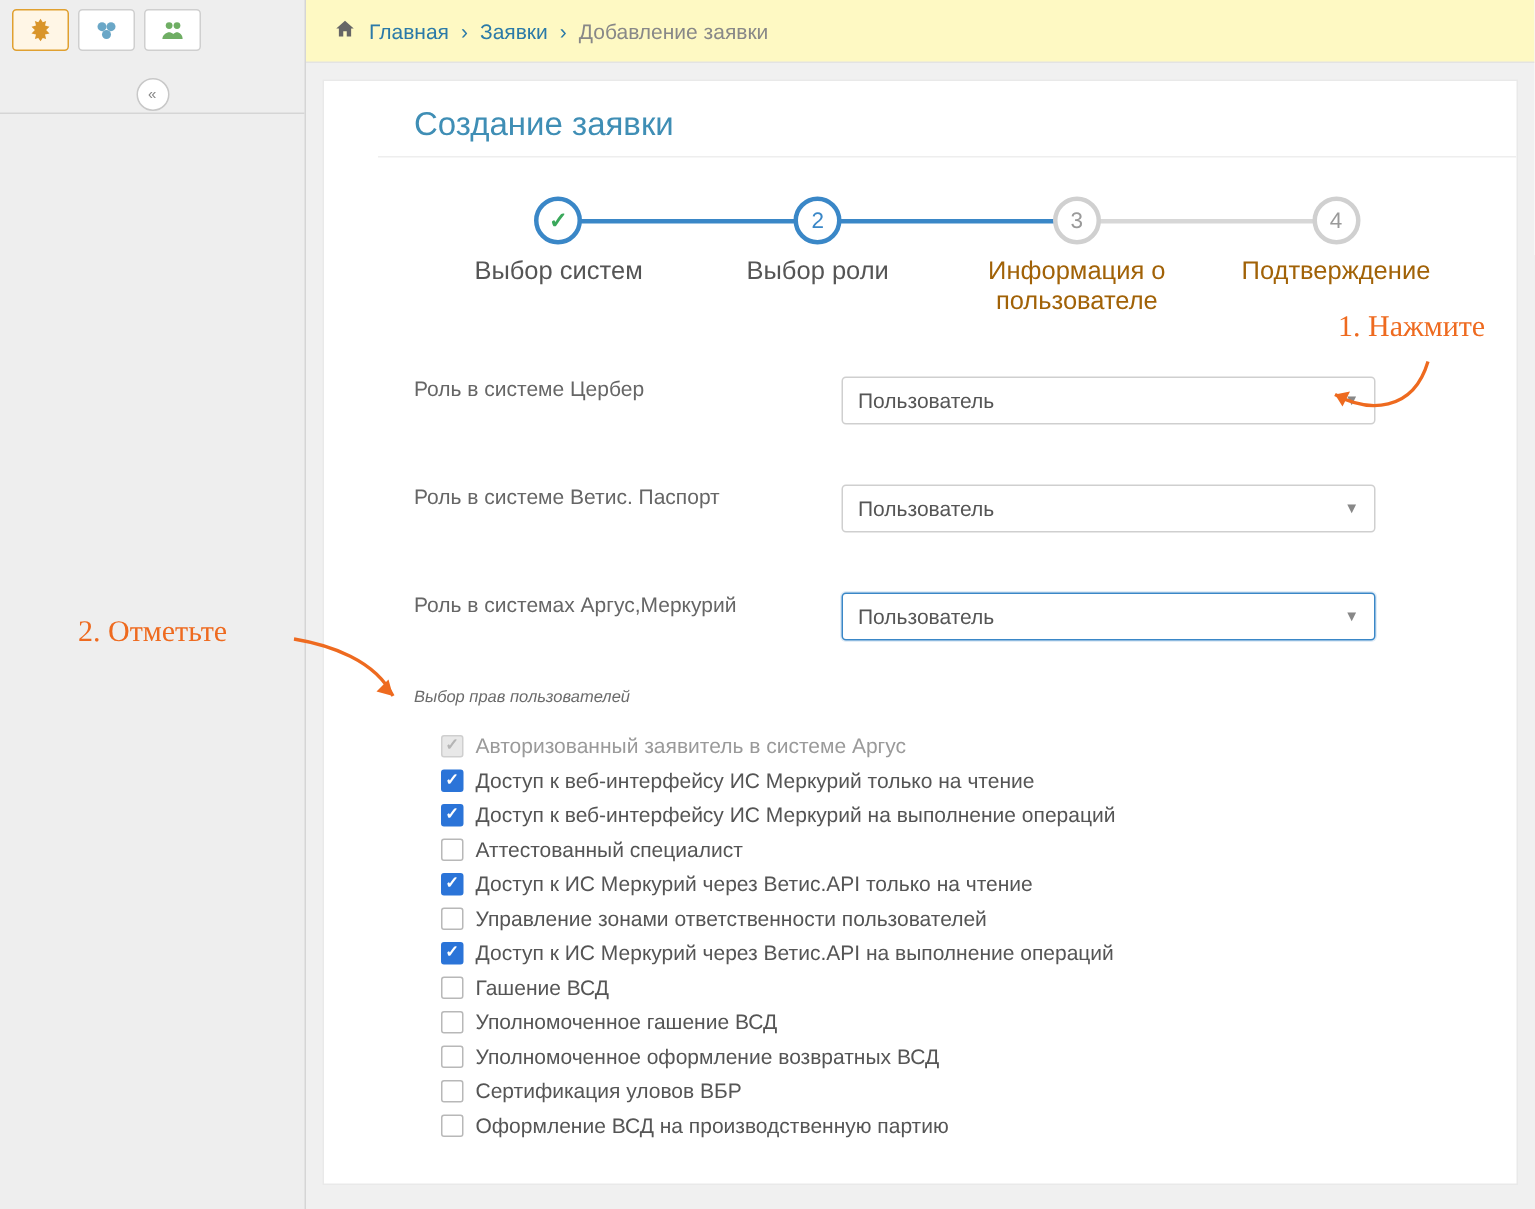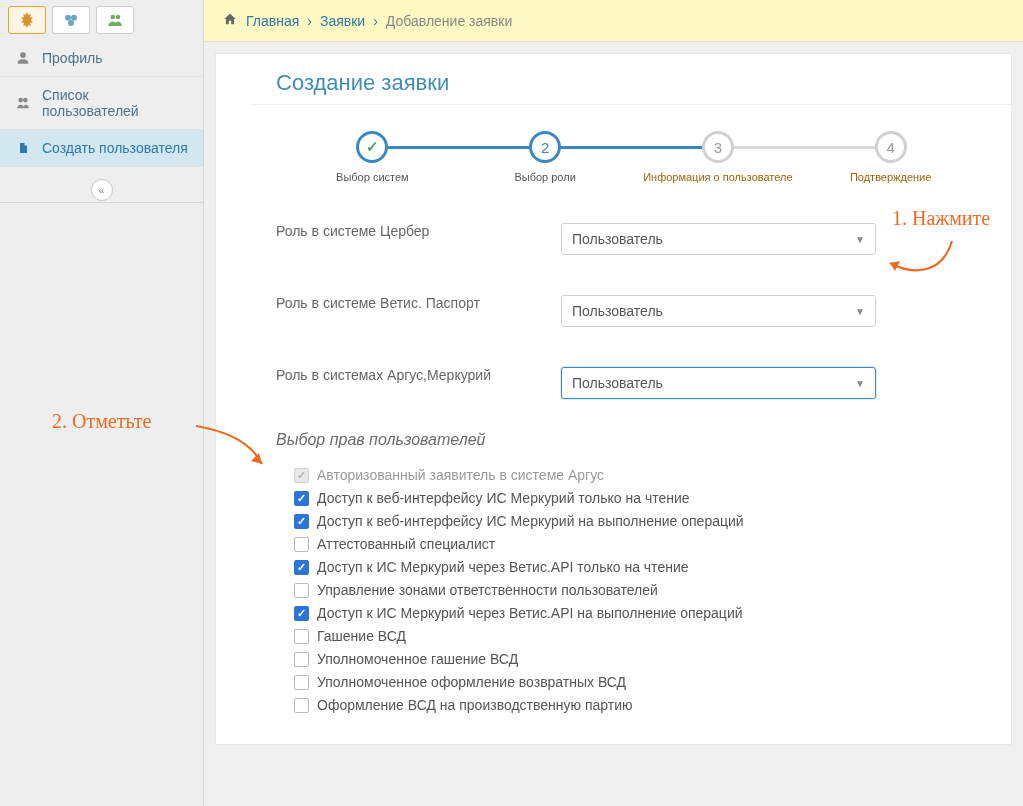--- a/index.html
+++ b/index.html
@@ -70,36 +70,36 @@
   .connector { position: absolute; top: 15px; height: 3px; background: #d7d7d7; z-index: 0; }
   .connector.blue { background: #3a87c7; }
 
   .step-circle {
     position: relative; z-index: 1; width: 32px; height: 32px; margin: 0 auto 8px;
     border-radius: 50%; background: #fff; border: 3px solid #d0d0d0; color: #9a9a9a;
     display: flex; align-items: center; justify-content: center; font-size: 15px;
   }
   .step.done .step-circle { border-color: #3a87c7; color: #3aa85b; font-weight: bold; }
   .step.current .step-circle { border-color: #3a87c7; color: #3a87c7; }
-  .step-lbl { font-size: 11px; color: #777; }
+  .step-lbl { font-size: 17px; color: #777; }
   .step.inactive .step-lbl { color: #a16207; }
   .step.done .step-lbl, .step.current .step-lbl { color: #555; }
 
   
   .form-row { display: flex; align-items: flex-start; margin-bottom: 16px; margin-top: 40px; }
   .form-row > label { width: 285px; color: #666; font-size: 14px; }
   .select {
-    width: 315px; height: 32px; border: 1px solid #cfcfcf; border-radius: 3px;
+    width: 356px; height: 32px; border: 1px solid #cfcfcf; border-radius: 3px;
     background: #fff; display: flex; align-items: center; justify-content: space-between;
     padding: 0 10px; color: #555; font-size: 14px; cursor: pointer;
   }
   .select.highlight { border-color: #3a87c7; box-shadow: 0 0 0 1px rgba(58,135,199,.15); }
   .select .caret { color: #888; font-size: 10px; }
 
-  .section-title { font-style: italic; color: #6b6b6b; margin: 32px 0 18px; font-size: 16px; }
+  .section-title { font-style: italic; color: #6b6b6b; margin: 32px 0 18px; font-size: 11px; }
 
   .perm { display: flex; align-items: center; gap: 8px; margin: 7px 0 7px 18px; font-size: 14px; color: #555; }
   .cb {
     width: 15px; height: 15px; border: 1px solid #b8b8b8; border-radius: 2px; background: #fff;
     display: inline-flex; align-items: center; justify-content: center; flex: 0 0 15px;
   }
   .cb.checked { background: #2b74d8; border-color: #2b74d8; }
   .cb.checked::after { content: "✓"; color: #fff; font-size: 11px; line-height: 1; font-weight: bold; }
   .cb.disabled { background: #e8e8e8; border-color: #cfcfcf; }
   .cb.disabled::after { content: "✓"; color: #b5b5b5; font-size: 11px; line-height: 1; font-weight: bold; }
@@ -136,46 +136,20 @@
             <g fill="#6fae64">
               <circle cx="9" cy="8" r="3"></circle>
               <circle cx="16" cy="8" r="3"></circle>
               <path d="M3 20c0-4 4-6 6-6s6 2 6 6z"></path>
               <path d="M11 20c0-4 3-6 5-6s5 2 5 6z"></path>
             </g>
           </svg>
       </div>
     </div>
 
-    <ul class="menu">
-      <li class="menu-item">
-        <span class="mi-icon">
-          <svg width="14" height="14" viewBox="0 0 24 24">
-              <path fill="currentColor" d="M12 12a5 5 0 100-10 5 5 0 000 10zm0 2c-5 0-9 2.5-9 6v2h18v-2c0-3.5-4-6-9-6z"></path>
-            </svg>
-        </span>
-        <span>Профиль</span>
-      </li>
-      <li class="menu-item">
-        <span class="mi-icon">
-          <svg width="16" height="14" viewBox="0 0 24 24">
-              <path fill="currentColor" d="M8 11a4 4 0 100-8 4 4 0 000 8zm8 0a4 4 0 100-8 4 4 0 000 8zM2 21c0-3.3 2.7-6 6-6s6 2.7 6 6H2zm12 0c0-1.3-.3-2.5-.9-3.6C14.3 16 15.6 15 17 15c3 0 5 2.7 5 6h-8z"></path>
-            </svg>
-        </span>
-        <span>Список пользователей</span>
-      </li>
-      <li class="menu-item active">
-        <span class="mi-icon">
-          <svg width="12" height="14" viewBox="0 0 24 24">
-              <path fill="currentColor" d="M6 2h9l5 5v15H6V2zm9 0v5h5"></path>
-            </svg>
-        </span>
-        <span>Создать пользователя</span>
-      </li>
-    </ul>
 
     <div class="collapse-knob">«</div>
     <div class="collapse-rail"></div>
   </aside>
 
   <div class="main">
     <div class="breadcrumb">
       <span class="home-ic">
         <svg width="16" height="14" viewBox="0 0 24 24">
             <path fill="currentColor" d="M12 3l10 9h-3v9h-5v-6H10v6H5v-9H2z"></path>
@@ -277,20 +251,24 @@
             <div class="perm">
               <span class="cb"></span>
               <span>Уполномоченное гашение ВСД</span>
             </div>
             <div class="perm">
               <span class="cb"></span>
               <span>Уполномоченное оформление возвратных ВСД</span>
             </div>
             <div class="perm">
               <span class="cb"></span>
+              <span>Сертификация уловов ВБР</span>
+            </div>
+            <div class="perm">
+              <span class="cb"></span>
               <span>Оформление ВСД на производственную партию</span>
             </div>
           </div>
 
         <div class="anno" style="top:102px; left:640px;">1. Нажмите</div>
         <svg style="position:absolute; top:130px; left:630px; pointer-events:none;" width="90" height="50">
           <path class="arrow-path" d="M70 6 C 60 40, 30 40, 8 28"></path>
           <path class="arrow-head" d="M8 28 l10 -2 l-5 10 z"></path>
         </svg>
 

